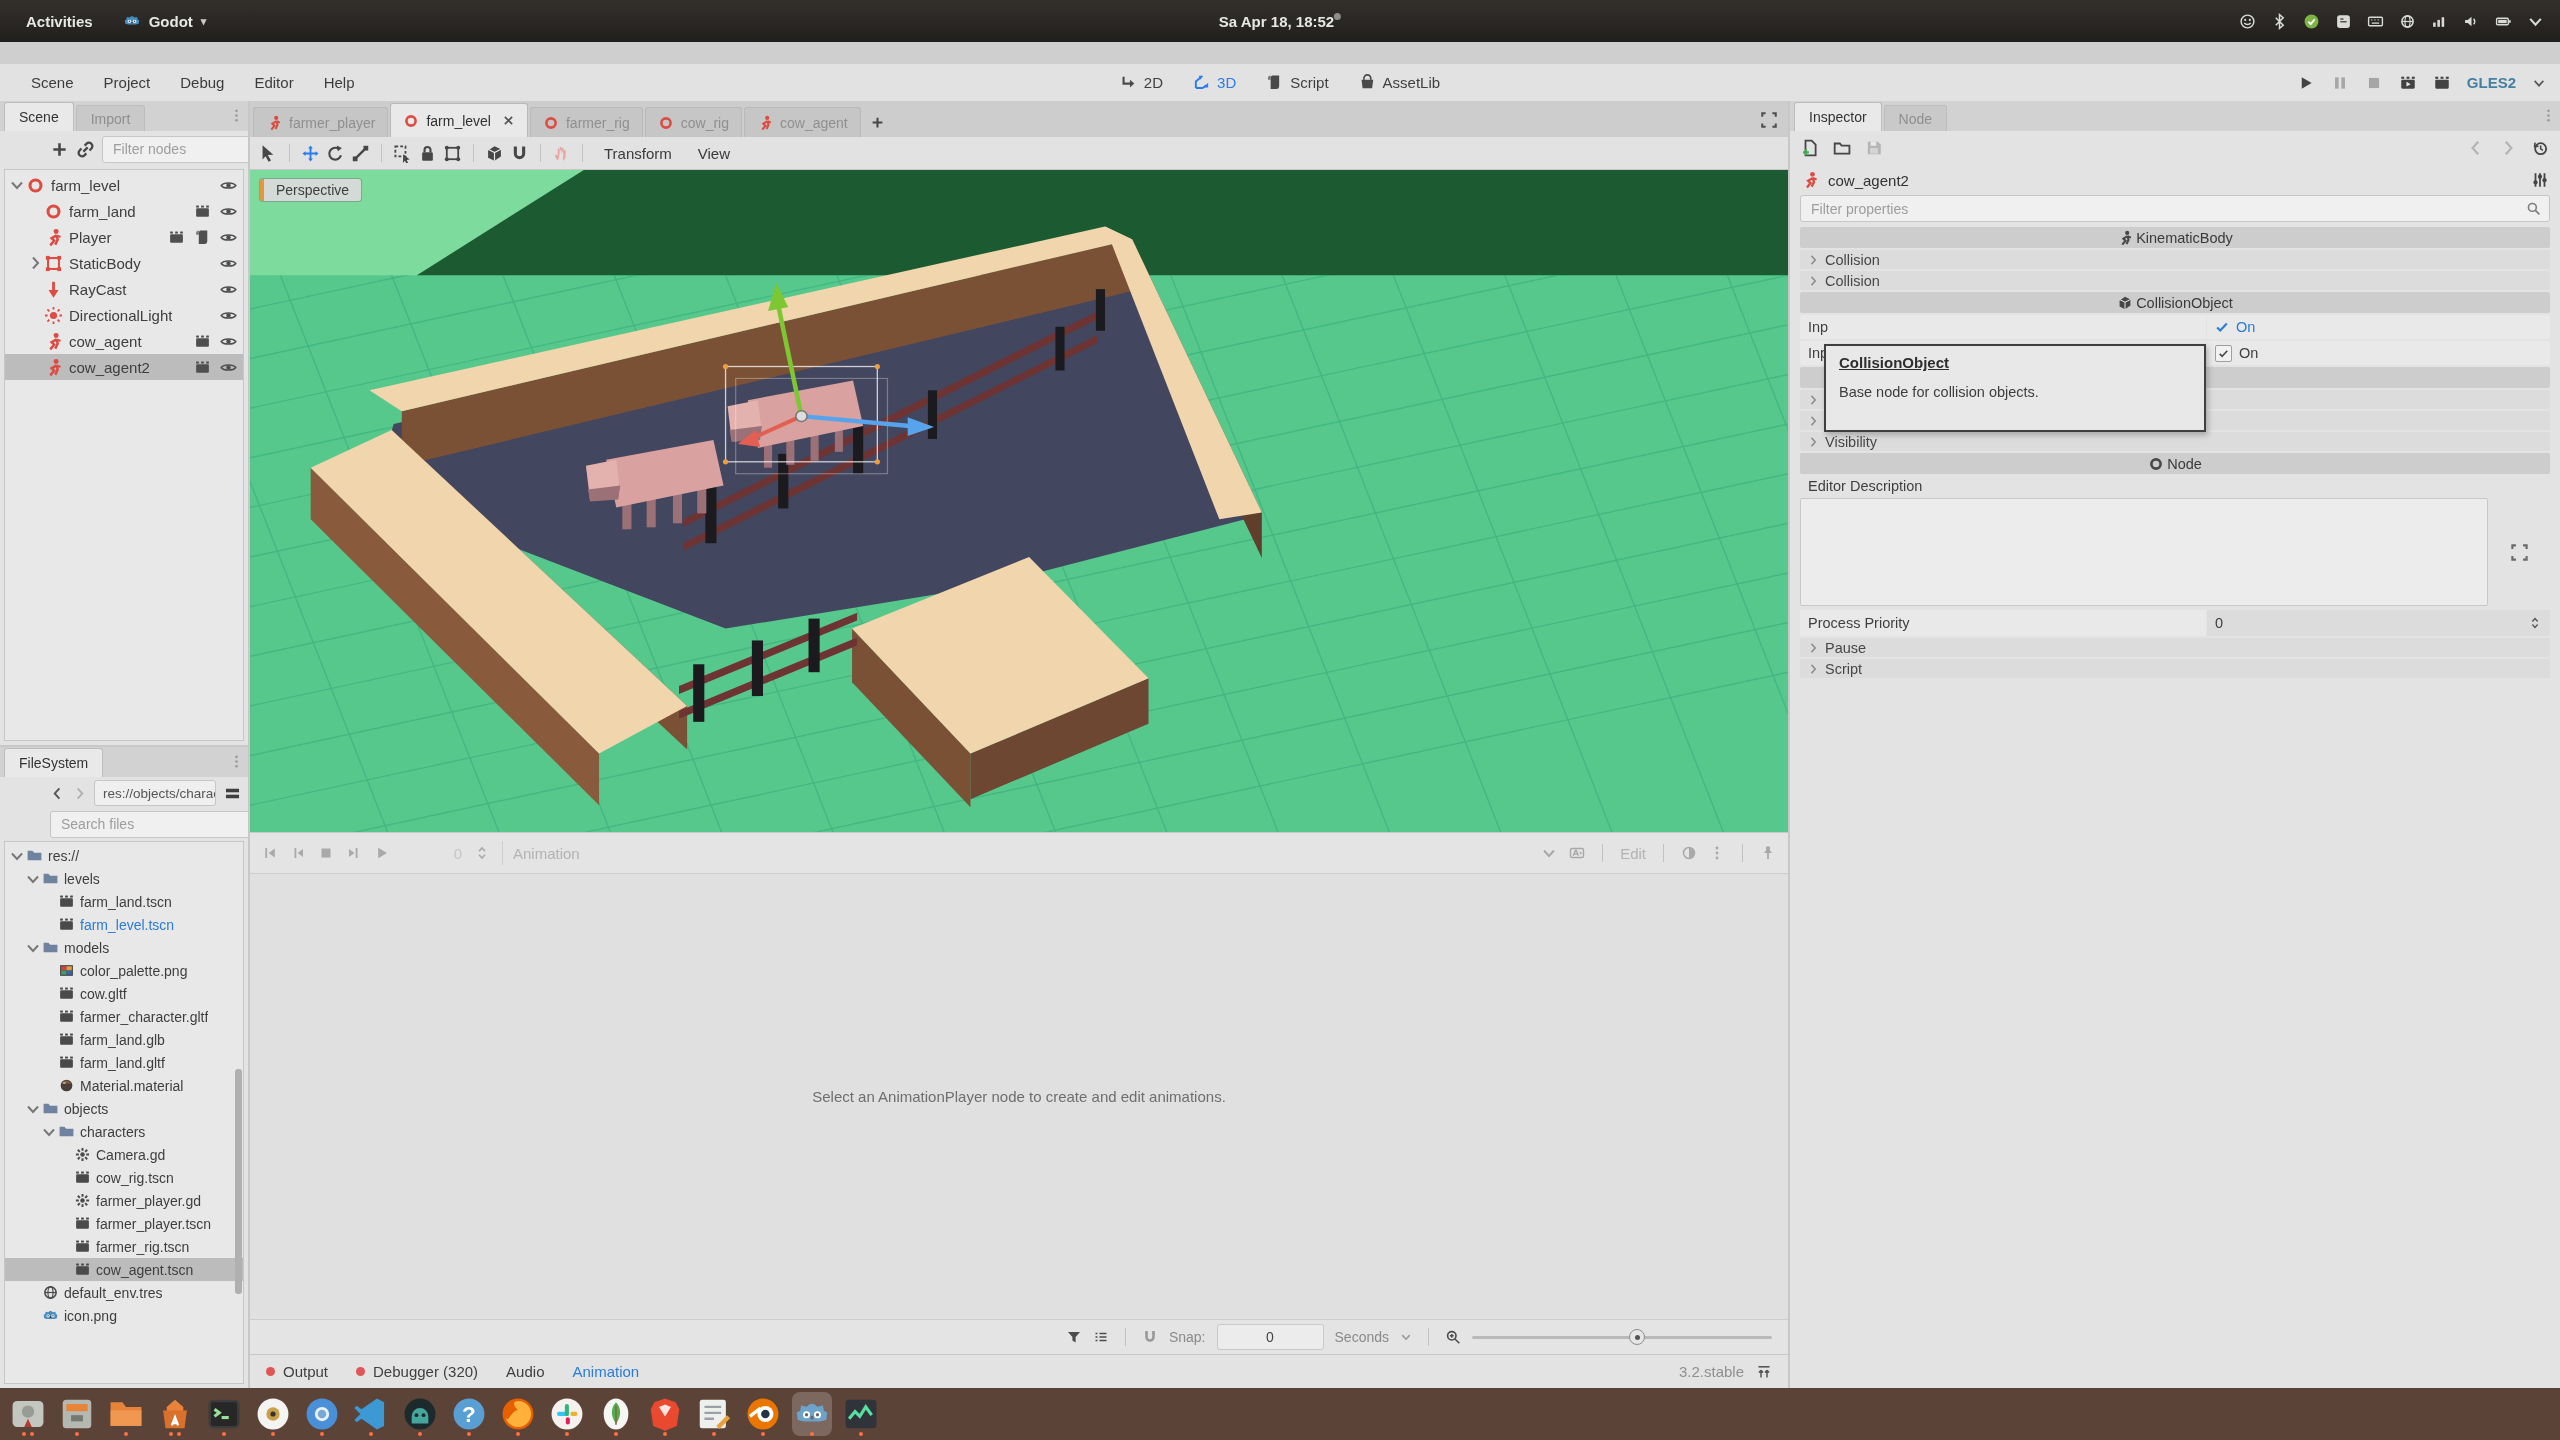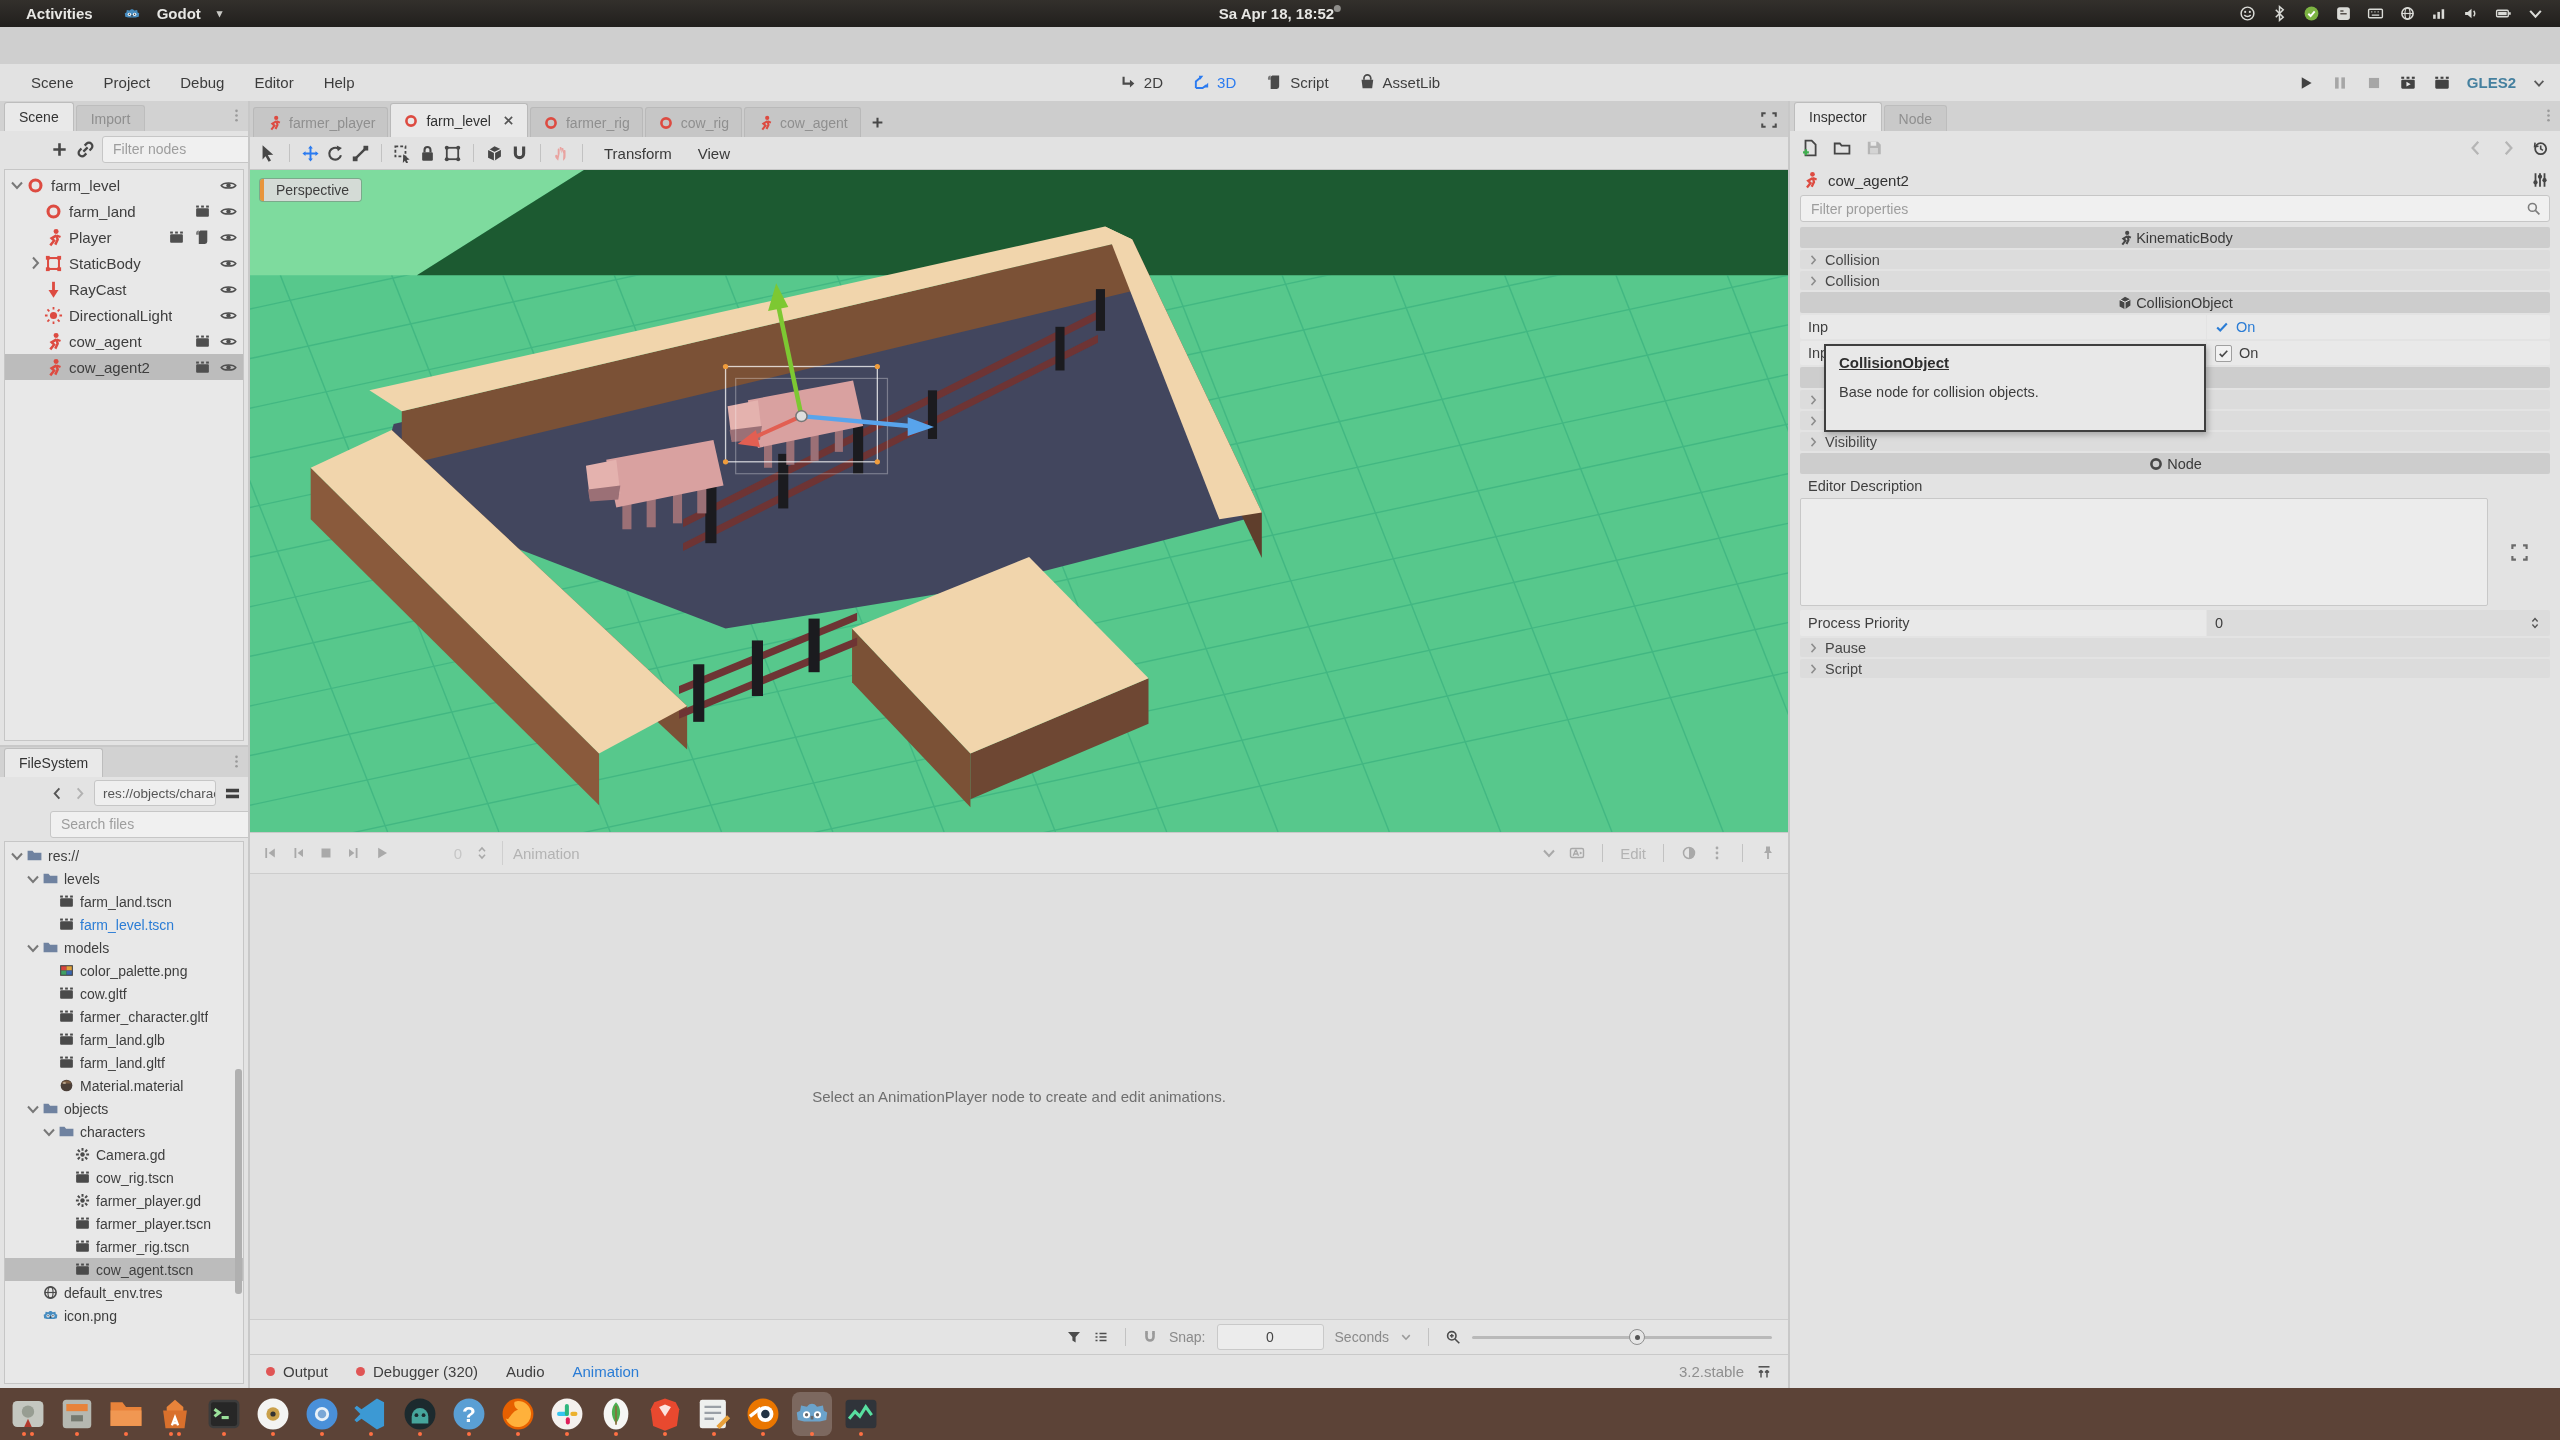--- a/index.html
+++ b/index.html
@@ -2,24 +2,24 @@
 <html style="--accent: #2a7cd5; --accent-bright: #2b7bf0; --node-red: #dd4b41; --renderer: #45809f; --status-red: #e05555; --sc-grass: #57c88c; --sc-grass-light: #7edb9e; --sc-grass-dark: #1c5a31; --sc-grid: #2aa477; --sc-floor: #42465e; --sc-wall-top: #f1d5ac; --sc-wall-face: #7b5136; --sc-wall-face2: #6e4733; --sc-wall-inner: #5f3e2c; --sc-wall-outer: #8a5a3c; --sc-rail: #6e3434; --sc-post: #1b1b1f; --sc-cow-body: #d9a1a0; --sc-cow-head: #e4b2ae; --sc-cow-leg: #9b7076; --sc-gizmo-green: #7dc832; --sc-gizmo-blue: #58a4ec; --sc-gizmo-red: #e25f52; --sc-select-corner: #ef9c3c;"><head>
 <meta charset="utf-8">
 <style>
   html,body{margin:0;padding:0;background:#222;}
   .screen{position:relative;width:2560px;height:1440px;overflow:hidden;
     font-family:"Liberation Sans",sans-serif;background:#cfcfcf;color:#3c3c3c;}
   .i{display:inline-flex;align-items:center;justify-content:center;flex:0 0 auto;}
   .i svg{width:100%;height:100%;display:block;}
 
   
-  #gnome{position:absolute;left:0;top:0;width:2560px;height:27px;
+  #gnome{position:absolute;left:0;top:0;width:2560px;height:42px;
     background:linear-gradient(#33302c,#211f1d);color:#e7e7e4;display:flex;align-items:center;font-size:15px;}
   #gnome .gleft{display:flex;align-items:center;gap:30px;padding-left:26px;font-weight:bold;}
-  #gnome .gapp{display:flex;align-items:center;gap:16px;}
+  #gnome .gapp{display:flex;align-items:center;gap:8px;}
   #gnome .gclock{position:absolute;left:50%;transform:translateX(-50%);font-weight:bold;display:flex;align-items:flex-start;}
   #gnome .gdot{width:7px;height:7px;border-radius:50%;background:#8e8d8a;}
   #gnome .gtray{position:absolute;right:16px;display:flex;align-items:center;gap:15px;color:#dadbd7;}
   #gnome .gtray .i{width:17px;height:17px;}
   .carets{font-size:11px;color:#c9c9c5;}
 
   
   #titlebar{position:absolute;left:0;top:34px;width:2560px;height:30px;
     background:linear-gradient(#575249,#3e3a35);color:#dddad5;display:flex;align-items:center;justify-content:center;
     font-size:15px;font-weight:bold;}

